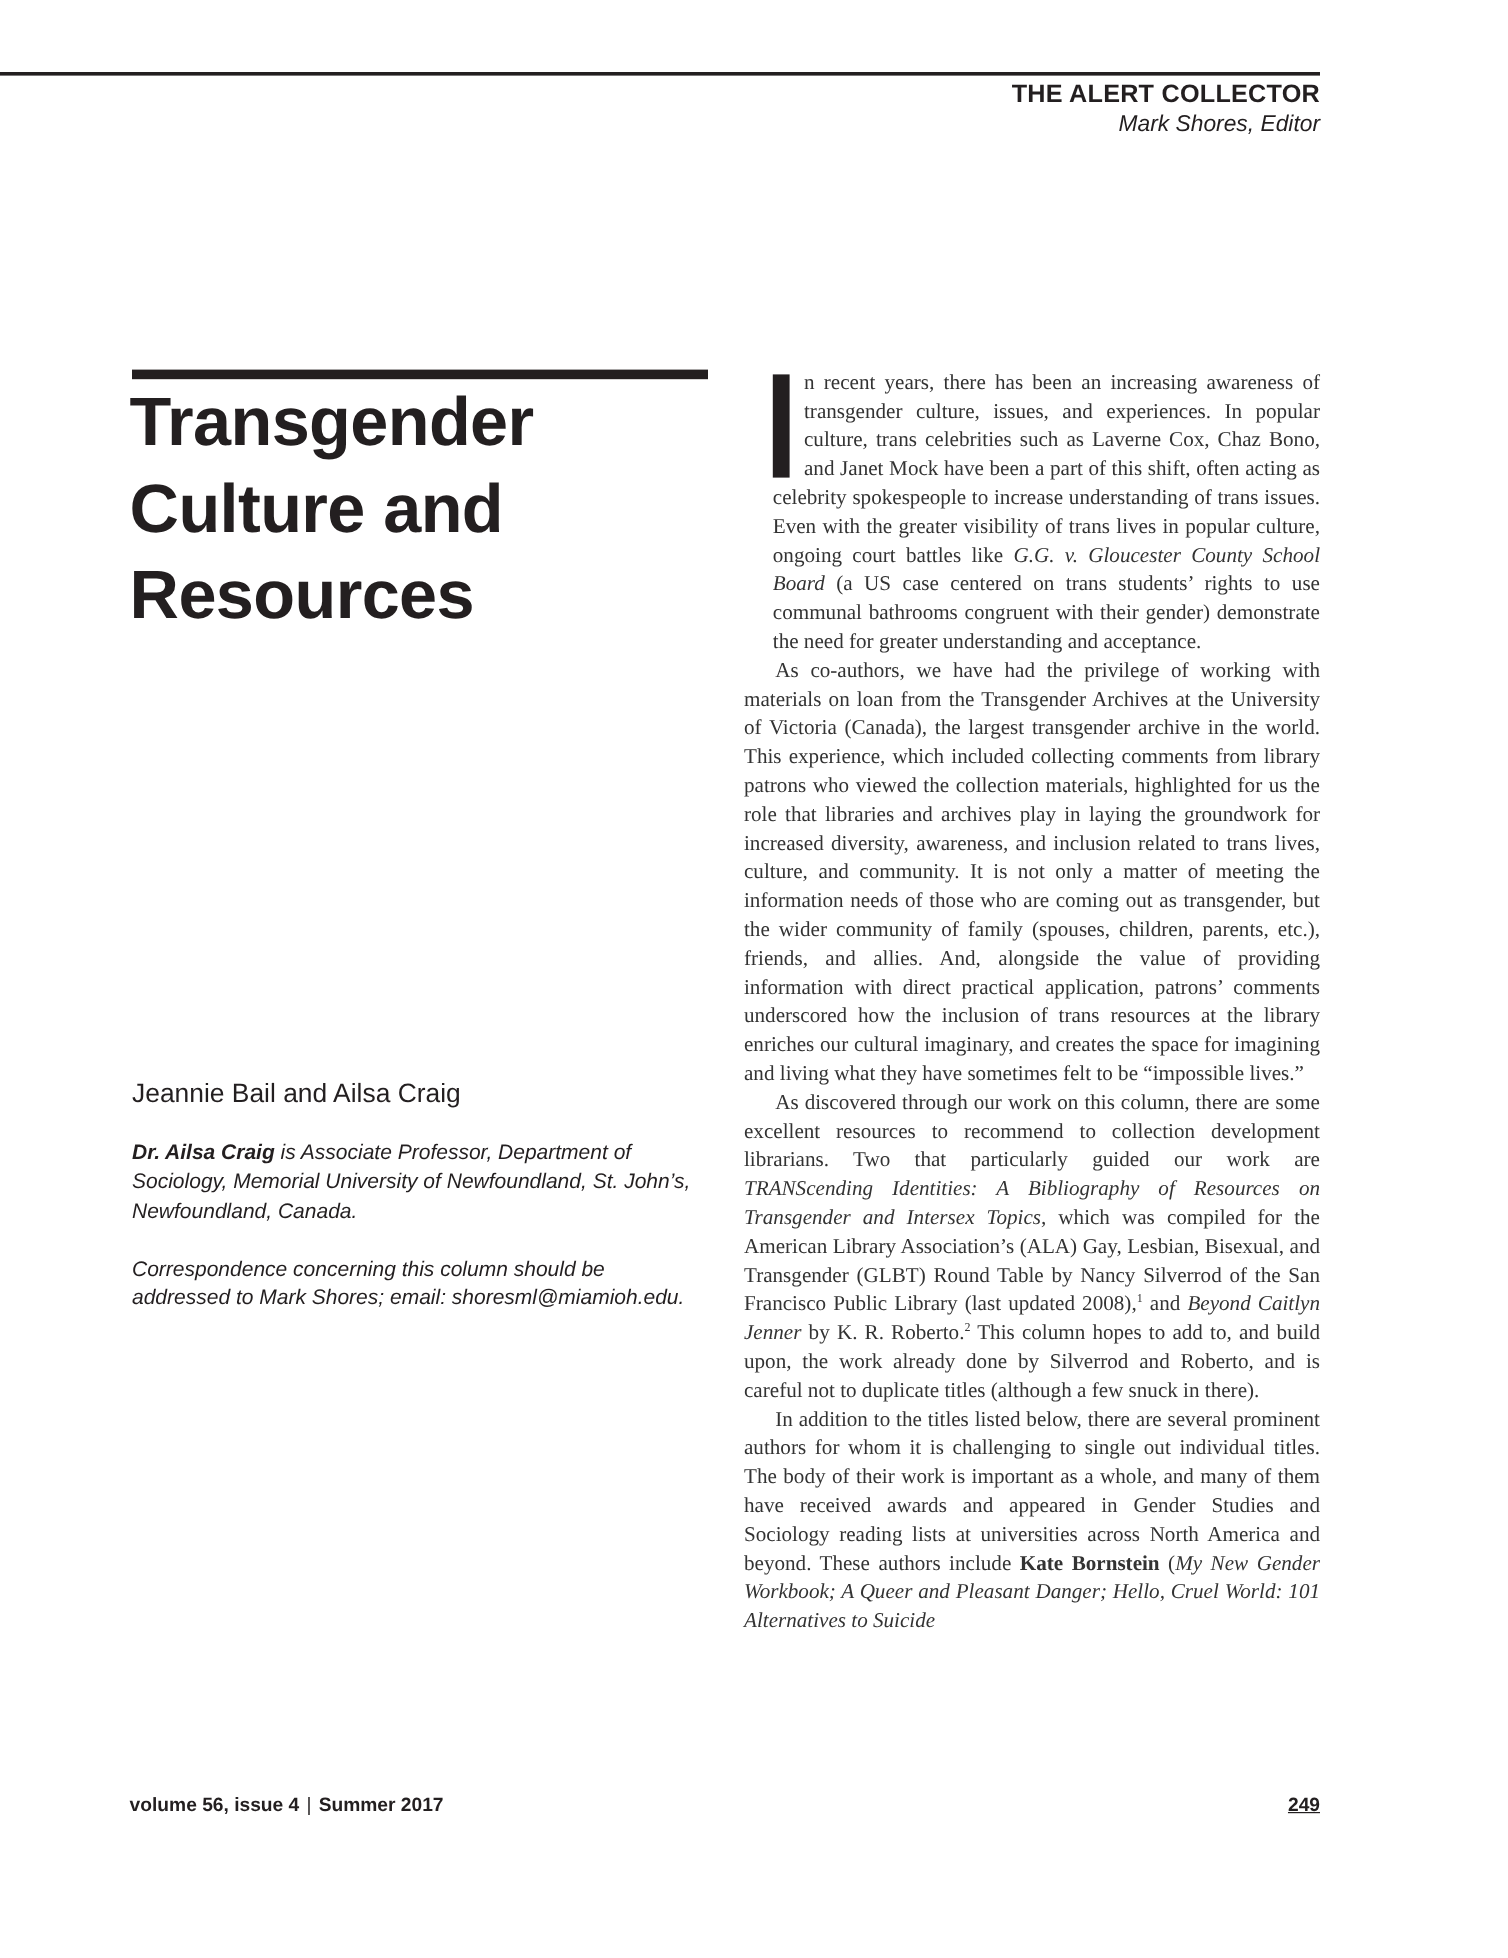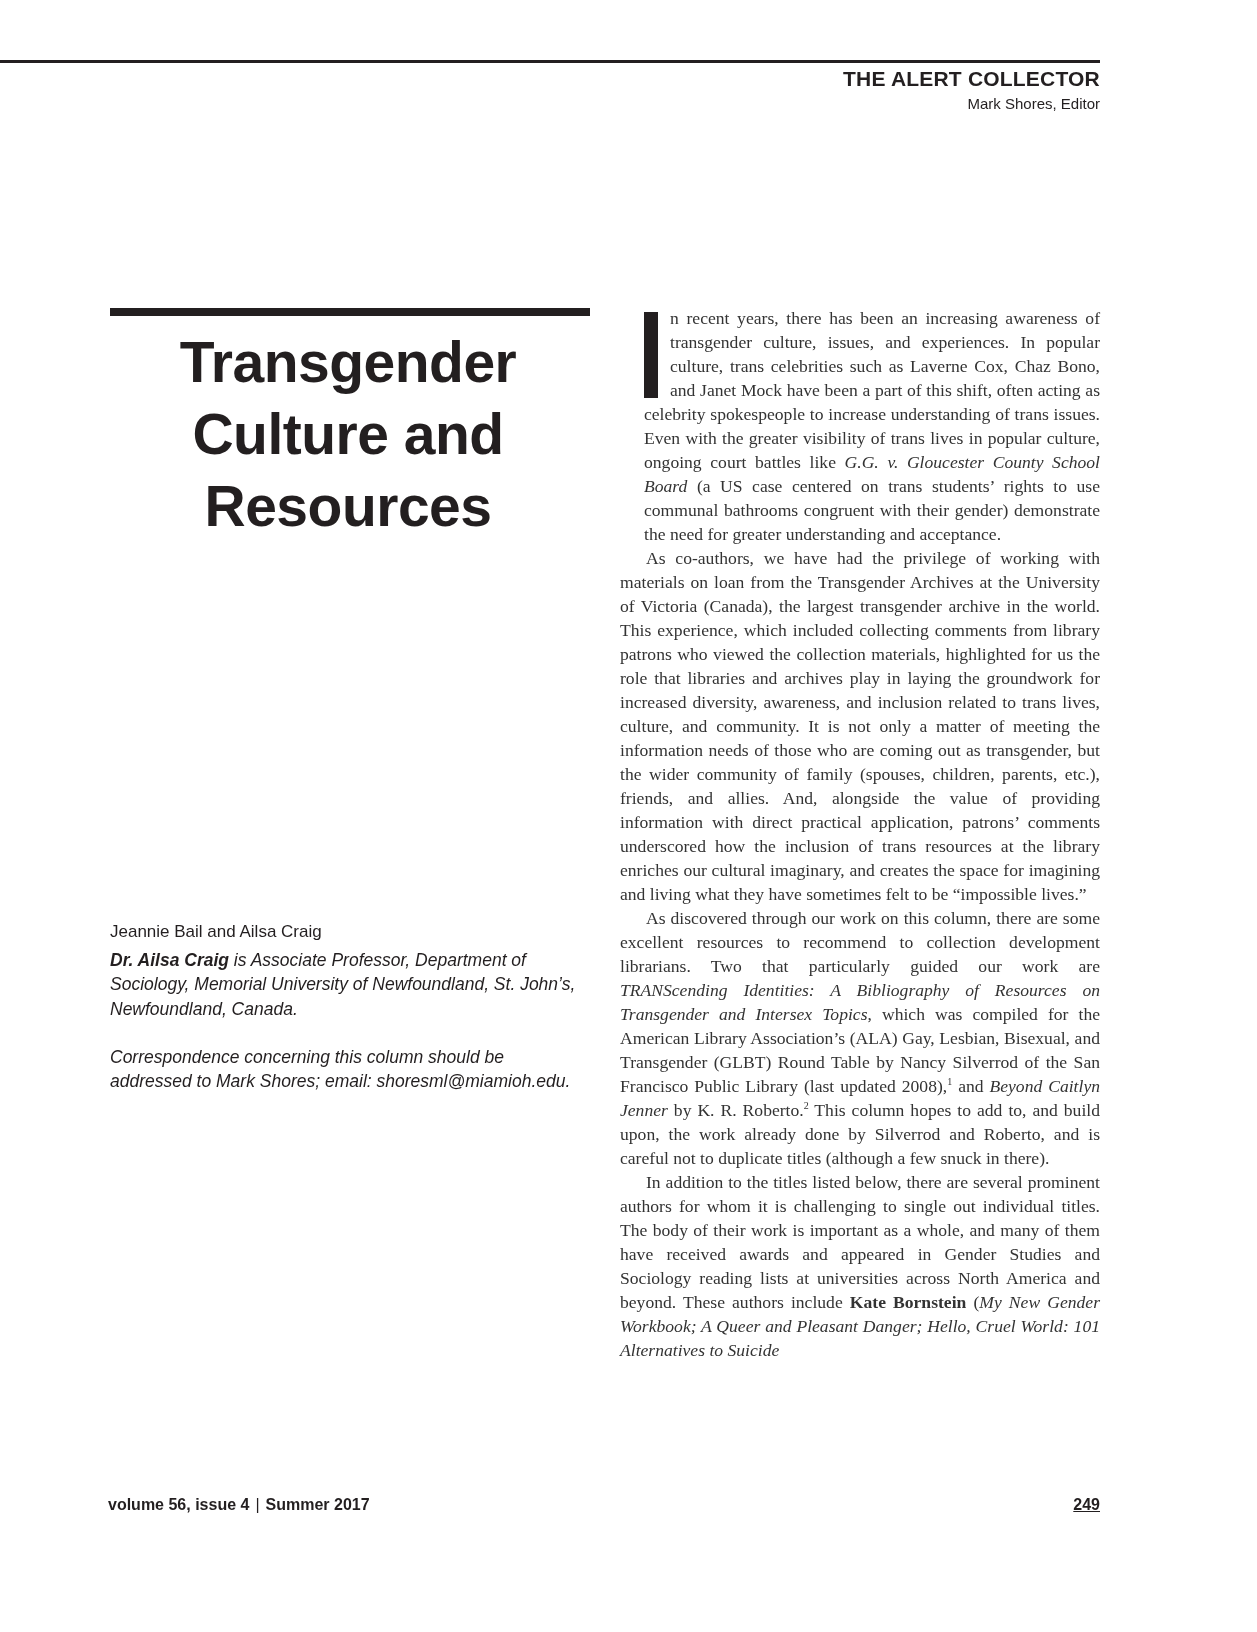--- a/index.html
+++ b/index.html
@@ -1,23 +1,23 @@
 <!DOCTYPE html>
 <html><head>
 <meta charset="utf-8">
 <style>
   html, body { margin: 0; padding: 0; background: #ffffff; }
   body { width: 1257px; height: 1632px; position: relative; overflow: hidden; color: #231f20; }
   .top-rule { position: absolute; left: 0; top: 60px; width: 1100px; height: 3px; background: #231f20; }
   .header { position: absolute; right: 157px; top: 66px; text-align: right; font-family: "Liberation Sans", sans-serif; }
   .header .col-title { font-weight: bold; font-size: 21px; letter-spacing: 0.2px; line-height: 26px; }
-  .header .col-editor { font-size: 15px; line-height: 24px; }
+  .header .col-editor { font-style: italic; font-size: 19px; line-height: 24px; }
   .title-rule { position: absolute; left: 110px; top: 308px; width: 480px; height: 8px; background: #231f20; }
-  .title { position: absolute; left: 108px; top: 326px; width: 480px; font-family: "Liberation Sans", sans-serif; font-weight: bold; font-size: 57px; line-height: 72px; letter-spacing: -0.5px; margin: 0; text-align: center; }
-  .authors { position: absolute; left: 110px; top: 922px; font-family: "Liberation Sans", sans-serif; font-size: 17px; font-weight: normal; color: #231f20; }
+  .title { position: absolute; left: 108px; top: 316px; width: 480px; font-family: "Liberation Sans", sans-serif; font-weight: bold; font-size: 57px; line-height: 72px; letter-spacing: -0.5px; margin: 0; }
+  .authors { position: absolute; left: 110px; top: 898px; font-family: "Liberation Sans", sans-serif; font-size: 22px; font-weight: normal; color: #231f20; }
   .bio { position: absolute; left: 110px; top: 948px; width: 480px; font-family: "Liberation Sans", sans-serif; font-style: italic; font-size: 17.5px; line-height: 24.3px; }
   .bio p { margin: 0; }
   .bio .gap { height: 24px; }
   .body-col { position: absolute; left: 620px; top: 306px; width: 480px; font-family: "Liberation Serif", serif; font-size: 17.6px; line-height: 24px; text-align: justify; color: #333; }
   .body-col p { margin: 0; text-indent: 26px; hyphens: auto; }
   .body-col p.first { text-indent: 0; margin-left: 24px; }
   .dropcap { float: left; width: 14px; height: 86px; background: #231f20; margin: 6px 12px 0 0; }
   .footer-left { position: absolute; left: 108px; top: 1496px; font-family: "Liberation Sans", sans-serif; font-weight: bold; font-size: 16px; }
   .footer-left .sep { margin: 0 6px; font-weight: normal; }
   .footer-right { position: absolute; right: 157px; top: 1496px; font-family: "Liberation Sans", sans-serif; font-weight: bold; font-size: 16px; text-decoration: underline; text-align: right; }

